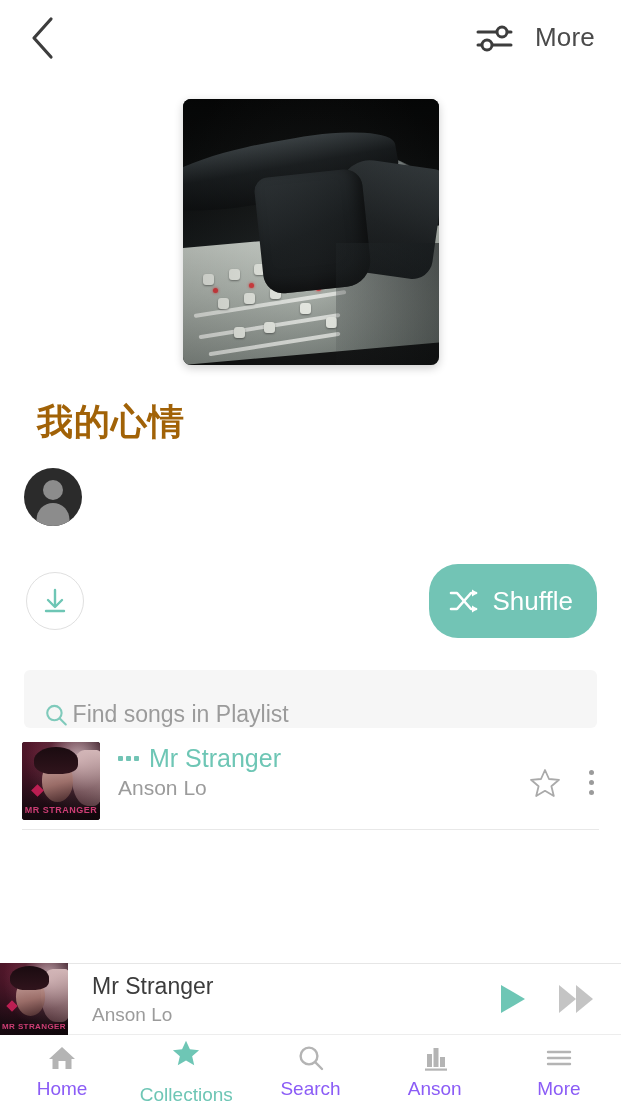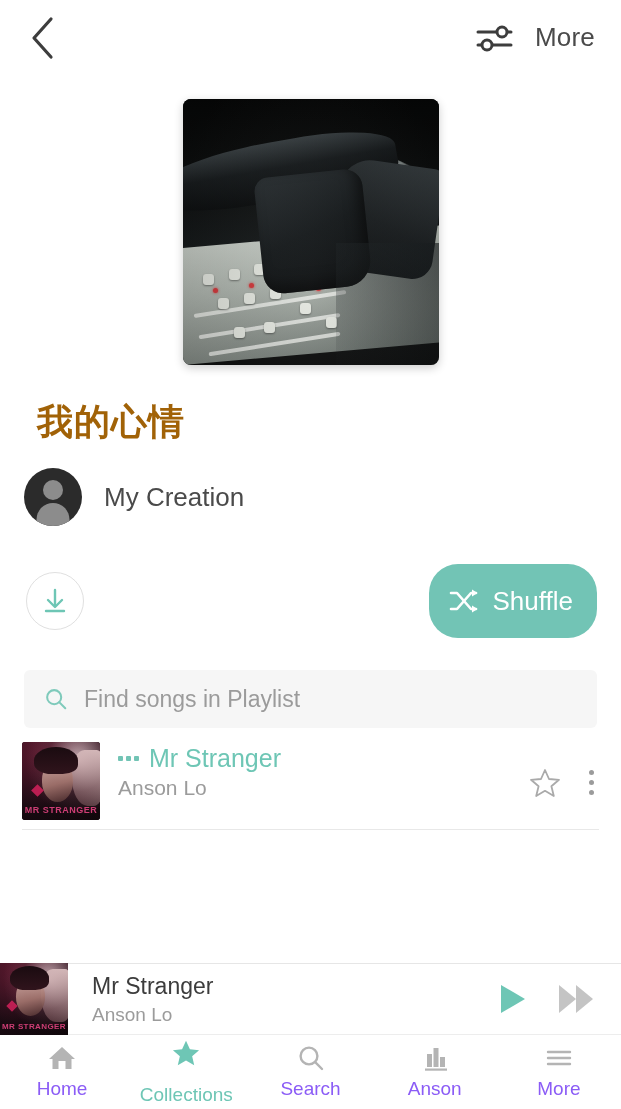--- a/index.html
+++ b/index.html
@@ -214,22 +214,22 @@
     font-size: 26px;
   }
 
   
   .search-box {
     margin: 32px 24px 0 24px;
     height: 58px;
     border-radius: 6px;
     background: #f6f6f6;
     display: flex;
-    align-items: center;
-    gap: 16px;
+    align-items: flex-end;
+    gap: 4px;
     padding: 0 20px;
     cursor: text;
   }
   .search-input {
     border: none;
     outline: none;
     background: transparent;
     font-family: "Liberation Sans", sans-serif;
     font-size: 23px;
     color: #4a4a4a;
@@ -511,21 +511,20 @@
     </div>
   </div>
 
   <div class="pl-title">我的心情</div>
 
   <div class="owner-row">
     <div class="avatar">
       <div class="head"></div>
       <div class="body"></div>
     </div>
-    <div class="owner-name">My Creation</div>
   </div>
 
   <div class="action-row">
     <div class="dl-btn">
       <svg width="32" height="32" viewBox="0 0 32 32">
         <line x1="16" y1="5" x2="16" y2="21" stroke="#6ec6b5" stroke-width="2.4" stroke-linecap="round"></line>
         <polyline points="9,15 16,22 23,15" fill="none" stroke="#6ec6b5" stroke-width="2.4" stroke-linecap="round" stroke-linejoin="round"></polyline>
         <line x1="7" y1="26" x2="25" y2="26" stroke="#6ec6b5" stroke-width="2.4" stroke-linecap="round"></line>
       </svg>
     </div>

